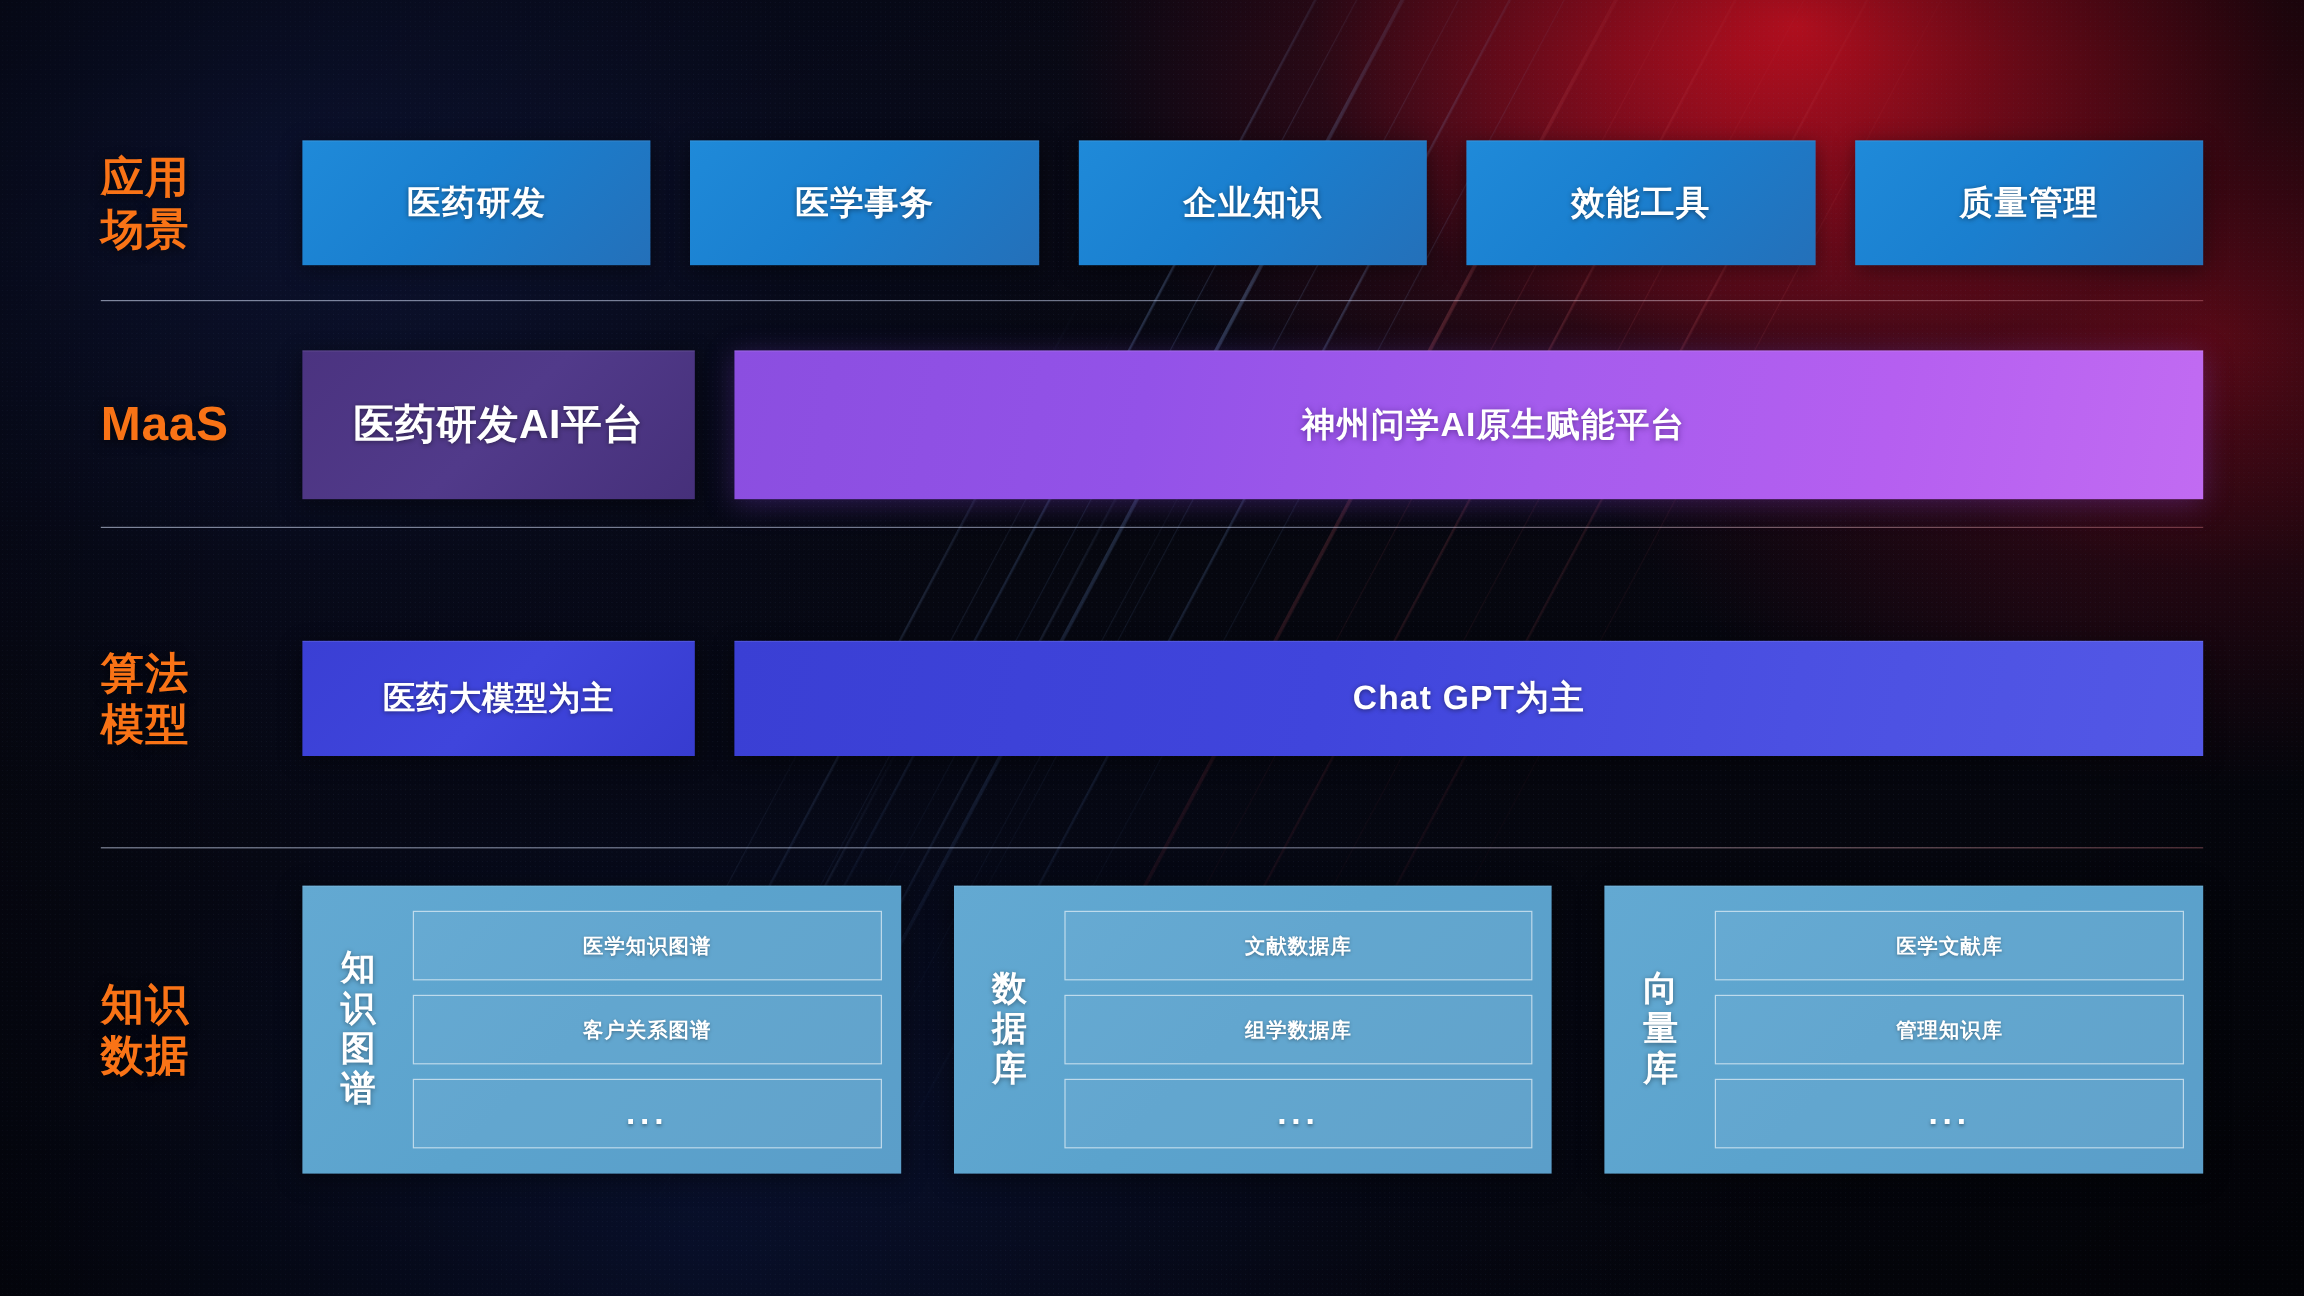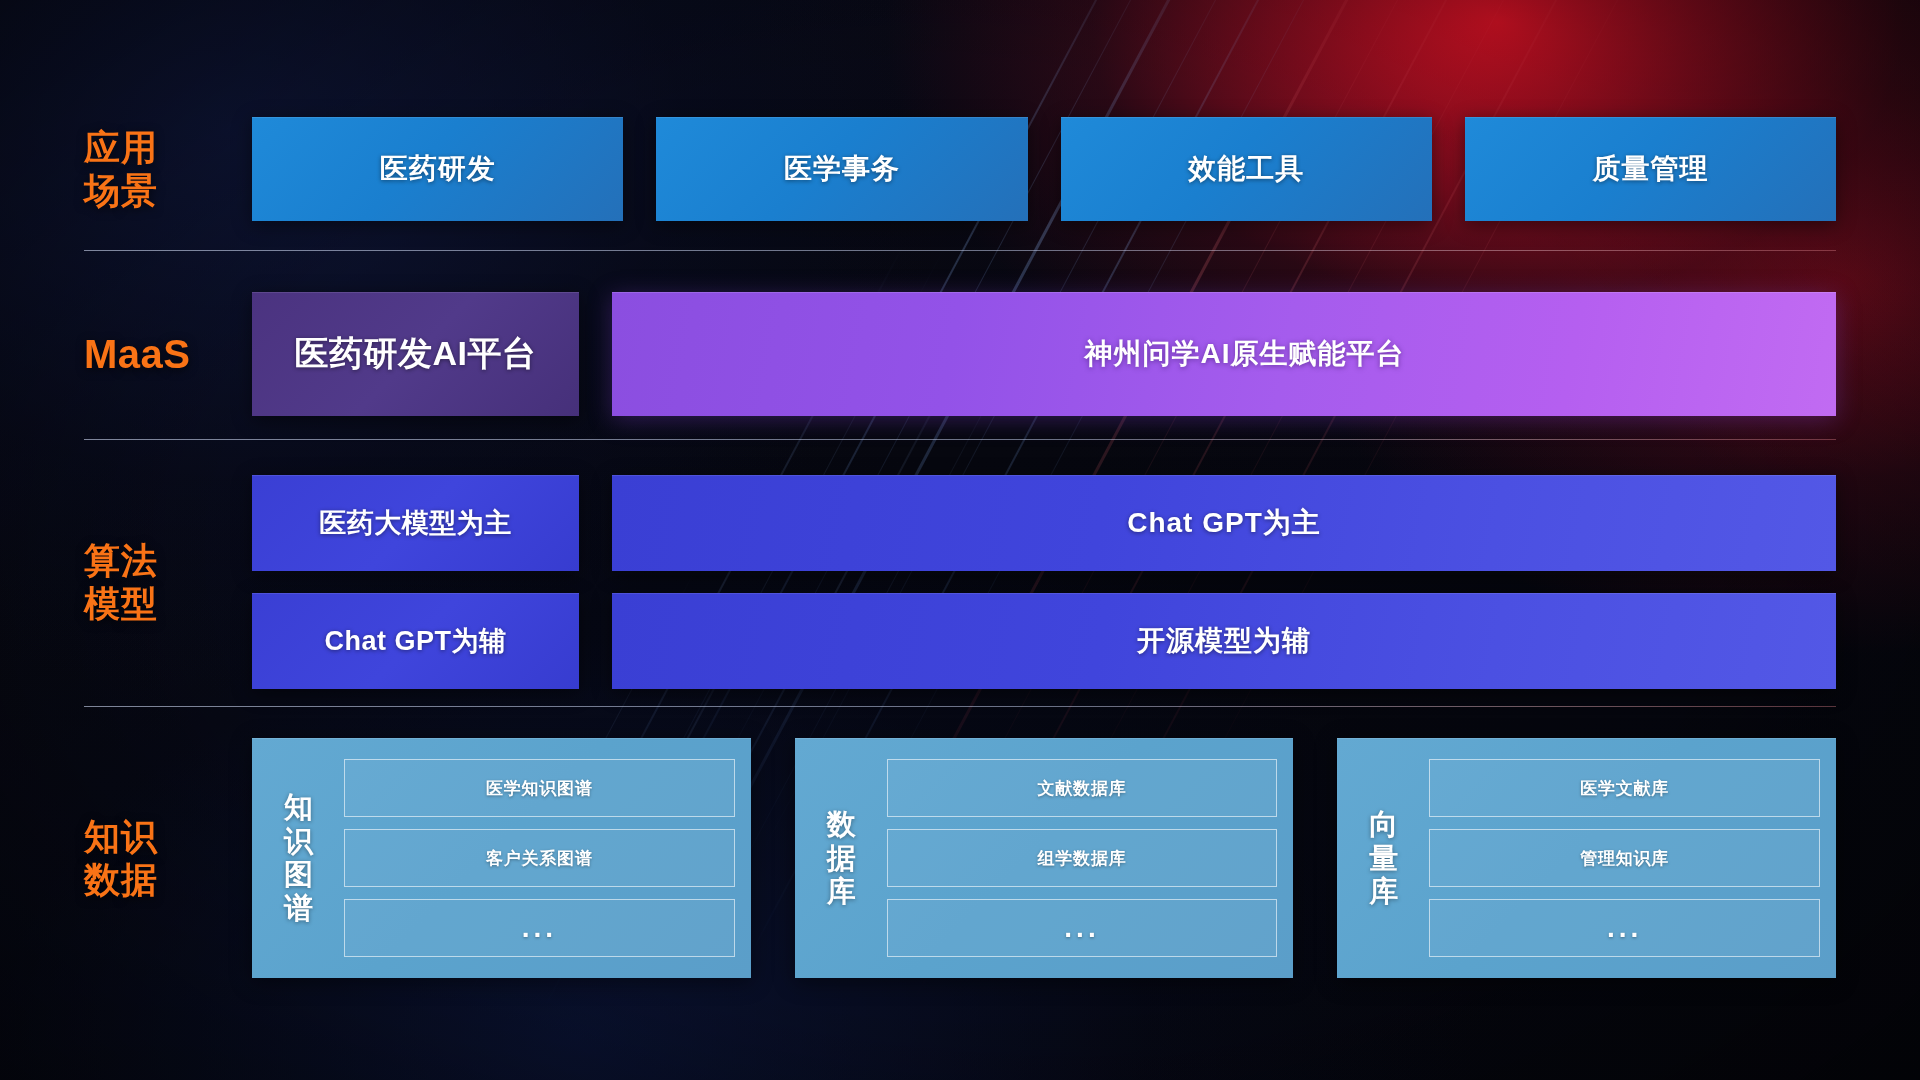--- a/index.html
+++ b/index.html
@@ -179,20 +179,21 @@
 
 <div id="stage">
 
   <div class="tier" id="tier-apps">
     <div class="tier-label">应用
 场景</div>
     <div class="tier-body">
       <div id="apps-row">
         <div class="app-card">医药研发</div>
         <div class="app-card">医学事务</div>
+        <div class="app-card">企业知识</div>
         <div class="app-card">效能工具</div>
         <div class="app-card">质量管理</div>
       </div>
     </div>
   </div>
 
   <div class="divider"></div>
   <div class="spacer-sm"></div>
 
   <div class="tier" id="tier-maas">
@@ -209,24 +210,20 @@
   <div class="spacer-sm"></div>
 
   <div class="tier" id="tier-algo">
     <div class="tier-label">算法
 模型</div>
     <div class="tier-body">
       <div id="algo-stack">
         <div class="algo-row">
           <div class="algo-left">医药大模型为主</div>
           <div class="algo-right">Chat GPT为主</div>
-        </div>
-        <div class="algo-row">
-          <div class="algo-left">Chat GPT为辅</div>
-          <div class="algo-right">开源模型为辅</div>
         </div>
       </div>
     </div>
   </div>
 
   <div class="divider"></div>
   <div class="spacer-md"></div>
 
   <div class="tier" id="tier-know">
     <div class="tier-label">知识

